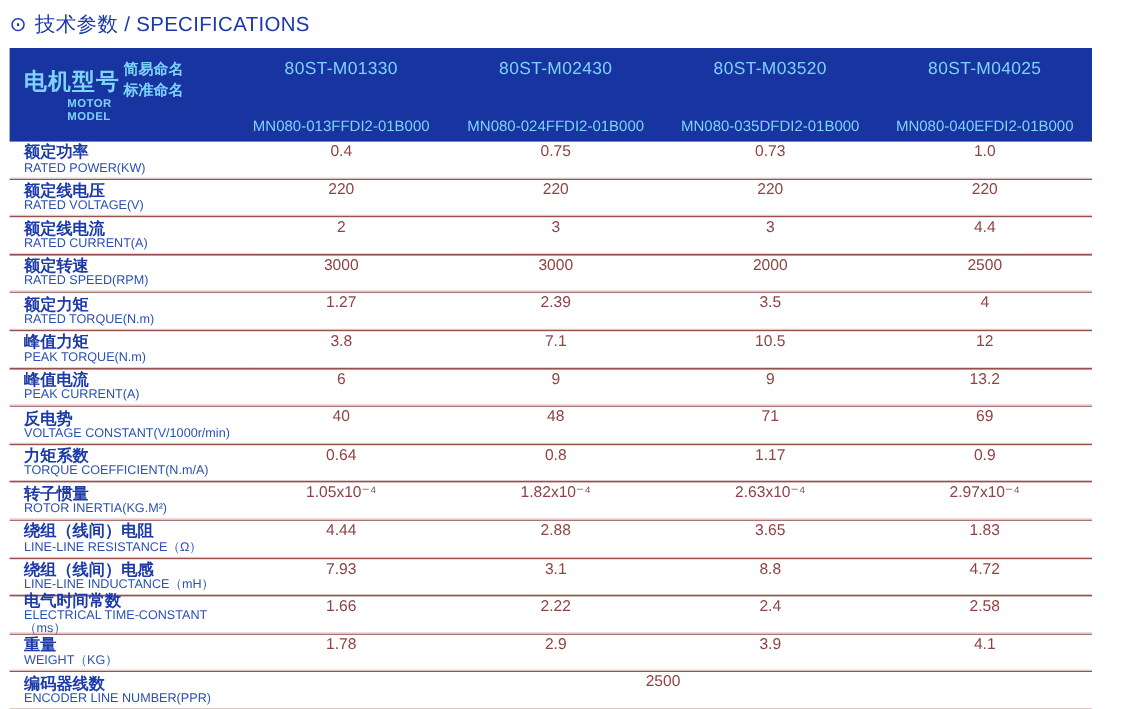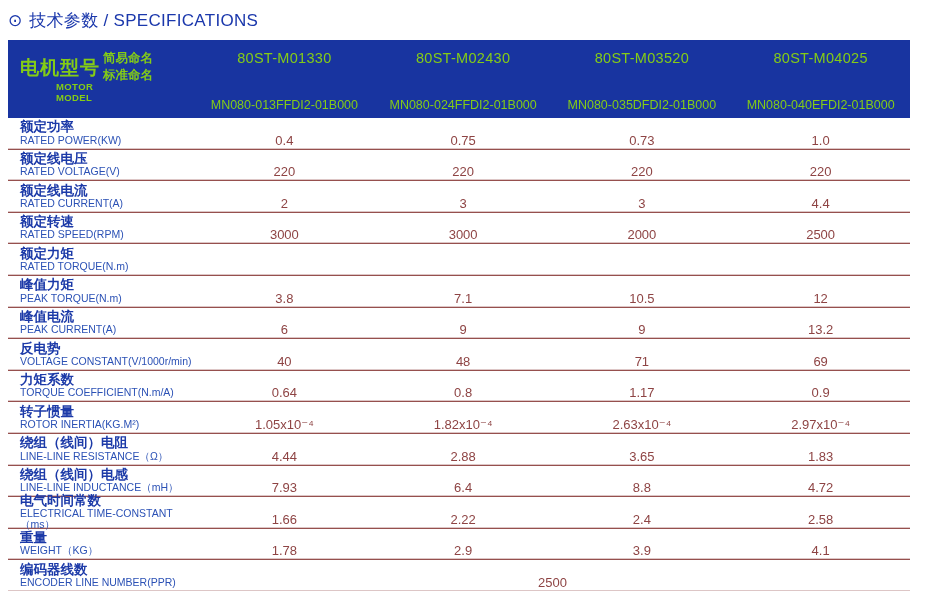--- a/index.html
+++ b/index.html
@@ -11,40 +11,40 @@
   
   .title-bar { display:flex; align-items:center; gap:7px; padding:9px 0 8px 8px;
                color:#1b38ac; }
   .title-icon { font-size:17px; line-height:1; color:#1b38ac; }
   .title-text { font-size:17px; letter-spacing:.3px; }
 
   
   .spec-table { margin-left:8px; width:902px; }
 
   
-  .thead { background:#1834a0; color:#84cc16; height:78px; display:flex; }
+  .thead { background:#1834a0; color:#7dd3fc; height:78px; display:flex; }
   .th-left { width:95px; padding:0 0 0 12px; display:flex; flex-direction:column;
              justify-content:center; }
   .th-left .zh { font-size:19px; font-weight:bold; letter-spacing:1px; }
   .th-left .en { font-size:9.5px; font-weight:bold; letter-spacing:.4px;padding-left:36px; }
   .th-mid { width:92px; display:flex; flex-direction:column; justify-content:flex-start;
             padding:10px 0 12px 0; }
   .th-mid div { font-size:12.5px; font-weight:bold; }
   .th-cols { flex:1; display:flex; }
   .th-col { flex:1; display:flex; flex-direction:column; justify-content:space-around;
             text-align:center; padding:10px 0 12px 0;gap:32px; }
   .th-col .model { font-size:14.5px; letter-spacing:.3px; }
   .th-col .std   { font-size:12.5px; font-weight:normal; }
 
   
   .row { height:29.6px; display:flex; align-items:center; }
   .label-col { width:187px; padding-left:12px; }
   .label-col .zh { font-size:13.5px; font-weight:bold; color:#1c3aa8; line-height:1.12; }
   .label-col .en { font-size:10.5px; color:#2b51b5; line-height:1.1; }
-  .vals { flex:1; display:flex; align-self:stretch; align-items:flex-end; }
+  .vals { flex:1; display:flex; align-self:stretch; align-items:flex-start; }
   .val-col { flex:1; text-align:center; font-size:13px; color:#8e4444; }
   .rule { height:2px; background:linear-gradient(to bottom,#ddc6c6 0,#ddc6c6 50%,#96504e 50%,#96504e 100%); }
 </style>
 </head>
 <body>
 
 <div class="page">
 
   <div class="title-bar">
     <span class="title-icon">⊙</span>
@@ -133,20 +133,26 @@
             <div class="val-col">2000</div>
             <div class="val-col">2500</div>
           </div>
   </div>
 <div class="rule"></div>
   <div class="row">
     <div class="label-col">
       <div class="zh">额定力矩</div>
       <div class="en">RATED TORQUE(N.m)</div>
     </div>
+    <div class="vals">
+            <div class="val-col">1.27</div>
+            <div class="val-col">2.39</div>
+            <div class="val-col">3.5</div>
+            <div class="val-col">4</div>
+          </div>
   </div>
 <div class="rule"></div>
   <div class="row">
     <div class="label-col">
       <div class="zh">峰值力矩</div>
       <div class="en">PEAK TORQUE(N.m)</div>
     </div>
     <div class="vals">
             <div class="val-col">3.8</div>
             <div class="val-col">7.1</div>
@@ -220,21 +226,21 @@
           </div>
   </div>
 <div class="rule"></div>
   <div class="row">
     <div class="label-col">
       <div class="zh">绕组（线间）电感</div>
       <div class="en">LINE-LINE INDUCTANCE（mH）</div>
     </div>
     <div class="vals">
             <div class="val-col">7.93</div>
-            <div class="val-col">6.4</div>
+            <div class="val-col">3.1</div>
             <div class="val-col">8.8</div>
             <div class="val-col">4.72</div>
           </div>
   </div>
 <div class="rule"></div>
   <div class="row">
     <div class="label-col">
       <div class="zh">电气时间常数</div>
       <div class="en">ELECTRICAL TIME-CONSTANT（ms）</div>
     </div>

